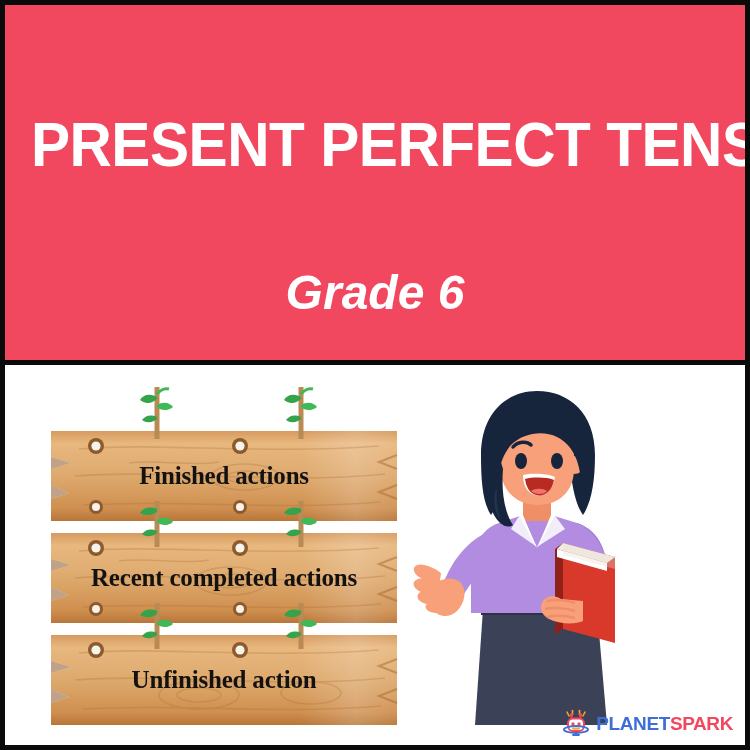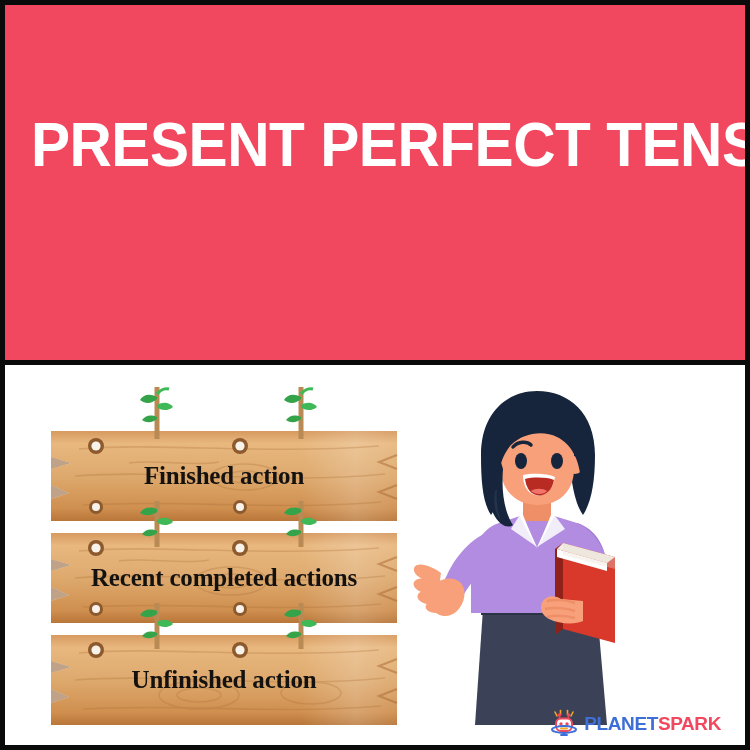--- a/index.html
+++ b/index.html
@@ -134,21 +134,21 @@
     top: 22px;
     width: 250px;
     height: 345px;
     z-index: 2;
   }
   .teacher svg { display: block; }
 
   
   .logo {
     position: absolute;
-    right: 24px;
+    right: 12px;
     bottom: 8px;
     display: flex;
     align-items: center;
     gap: 6px;
     z-index: 5;
   }
   .logo-mark { width: 28px; height: 28px; }
   .logo-mark svg { display: block; }
   .logo-text {
     font-family: "Liberation Sans", sans-serif;
@@ -160,20 +160,21 @@
   .logo-planet { color: #3d6fd6; }
   .logo-spark  { color: #f2485f; }
 </style>
 </head>
 <body>
 
 <div class="slide">
 
   <div class="header">
     <div class="title">PRESENT PERFECT TENSE</div>
+    <div class="subtitle">Grade 6</div>
   </div>
 
   <div class="body-area">
 
     <div class="sign-group">
 
       <div class="vine" style="left:88px; top:0px;">
         <svg width="40" height="56" viewBox="0 0 40 56">
           <path d="M20 4 L20 56" stroke="#b98a54" stroke-width="5" fill="none"></path>
           <path d="M20 14 C12 10 6 12 3 17 C9 22 16 20 20 16 Z" fill="#34a34a"></path>
@@ -263,21 +264,21 @@
               <circle cx="47" cy="17" r="4.6" fill="#f7f3ea"></circle>
               <circle cx="191" cy="17" r="8" fill="#8d5a2e"></circle>
               <circle cx="191" cy="17" r="4.6" fill="#f7f3ea"></circle>
               <circle cx="47" cy="78" r="7" fill="#8d5a2e"></circle>
               <circle cx="47" cy="78" r="4" fill="#f7f3ea"></circle>
               <circle cx="191" cy="78" r="7" fill="#8d5a2e"></circle>
               <circle cx="191" cy="78" r="4" fill="#f7f3ea"></circle>
             </g>
           </svg>
         </div>
-        <div class="sign-text">Finished action</div>
+        <div class="sign-text">Finished actions</div>
       </div>
 
       <div class="sign sign-3">
         <div class="plank">
           <svg width="350" height="94" viewBox="0 0 350 94">
             <path d="M2 2 L348 2 L348 92 L2 92 L2 70 L20 64 L2 56 L2 40 L22 34 L2 28 Z" fill="url(#woodA)"></path>
             <path d="M2 2 L348 2 L348 92 L2 92 L2 70 L20 64 L2 56 L2 40 L22 34 L2 28 Z" fill="url(#sheenA)"></path>
             <path d="M2 28 L22 34 L2 40 Z" fill="#8a5524" opacity="0.55"></path>
             <path d="M2 56 L20 64 L2 70 Z" fill="#8a5524" opacity="0.55"></path>
             <path d="M348 26 L330 33 L348 40" fill="none" stroke="#a8682f" stroke-width="2" opacity="0.5"></path>

